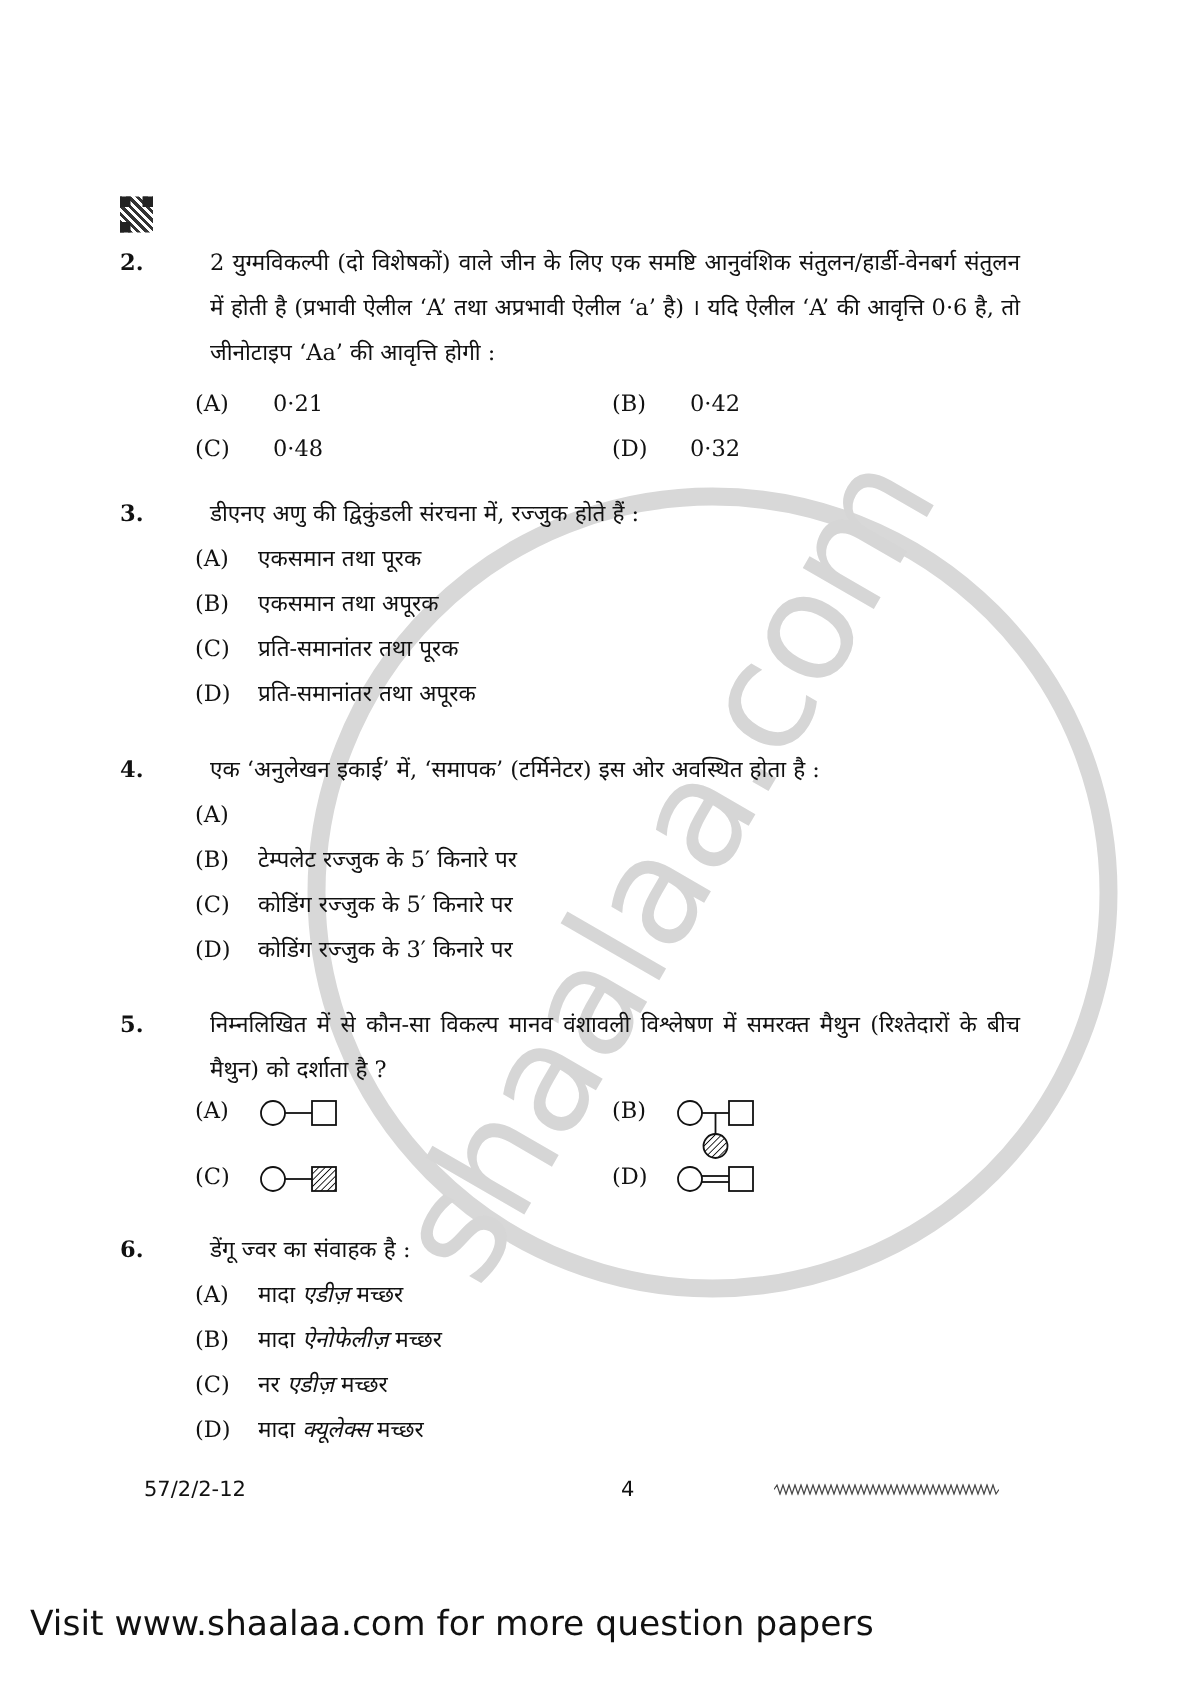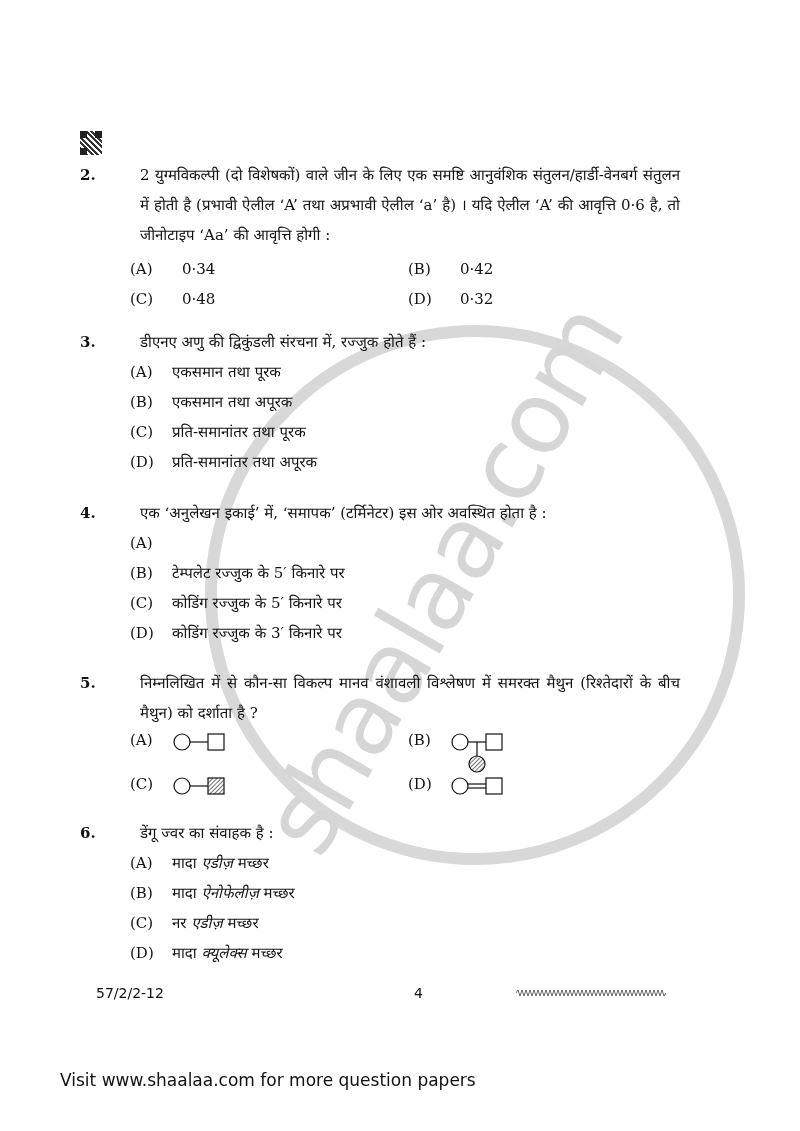--- a/index.html
+++ b/index.html
@@ -23,21 +23,21 @@
   .row2 .cell { position:absolute; top:0; line-height:30px; }
   .row2 .lbl { position:absolute; left:0; }
   .row2 .val { position:absolute; left:52px; }
   .ped { position:absolute; }
   .footer { position:absolute; top:985px; left:80px; width:570px; height:22px;
             font-family:"DejaVu Sans", sans-serif; font-size:14px;margin-left:16px; }
   .footer .code { position:absolute; left:0; font-weight:normal; }
   .footer .pgnum { position:absolute; left:318px; }
   .footer .wave { position:absolute; left:420px; top:4px; width:150px; height:8px; }
   .visit { position:absolute; left:20px; top:1070px; font-family:"DejaVu Sans", sans-serif;
-           font-size:17px; color:#111;margin-left:40px; }
+           font-size:23px; color:#111; }
   .wm-circle { position:absolute; left:205px; top:325px; width:540px; height:540px;
                border:12px solid #d8d8d8; border-radius:50%; box-sizing:border-box; }
   .wm-text { position:absolute; left:160px; top:560px; font-family:"DejaVu Sans", sans-serif;
              font-size:100px; color:#d6d6d6; transform:rotate(-60deg); transform-origin:center;
              width:520px; text-align:center; letter-spacing:-2px; }
   .ital { font-style:italic;text-align:center; }
 </style>
 </head>
 <body>
 
@@ -47,21 +47,21 @@
   <div class="wm-text">shaalaa.com</div>
 
   <div class="qr"></div>
 
   <div class="q" style="top:160px;">
     <span class="qnum">2.</span>
     <div class="qtext">2 युग्मविकल्पी (दो विशेषकों) वाले जीन के लिए एक समष्टि आनुवंशिक संतुलन/हार्डी-वेनबर्ग संतुलन में होती है (प्रभावी ऐलील ‘A’ तथा अप्रभावी ऐलील ‘a’ है) । यदि ऐलील ‘A’ की आवृत्ति 0·6 है, तो जीनोटाइप ‘Aa’ की आवृत्ति होगी :</div>
     <div class="row2" style="margin-top:4px;">
       <div class="cell" style="left:0;">
         <span class="lbl">(A)</span>
-        <span class="val">0·34</span>
+        <span class="val">0·21</span>
       </div>
       <div class="cell" style="left:278px;">
         <span class="lbl">(B)</span>
         <span class="val">0·42</span>
       </div>
     </div>
     <div class="row2">
       <div class="cell" style="left:0;">
         <span class="lbl">(C)</span>
         <span class="val">0·48</span>

